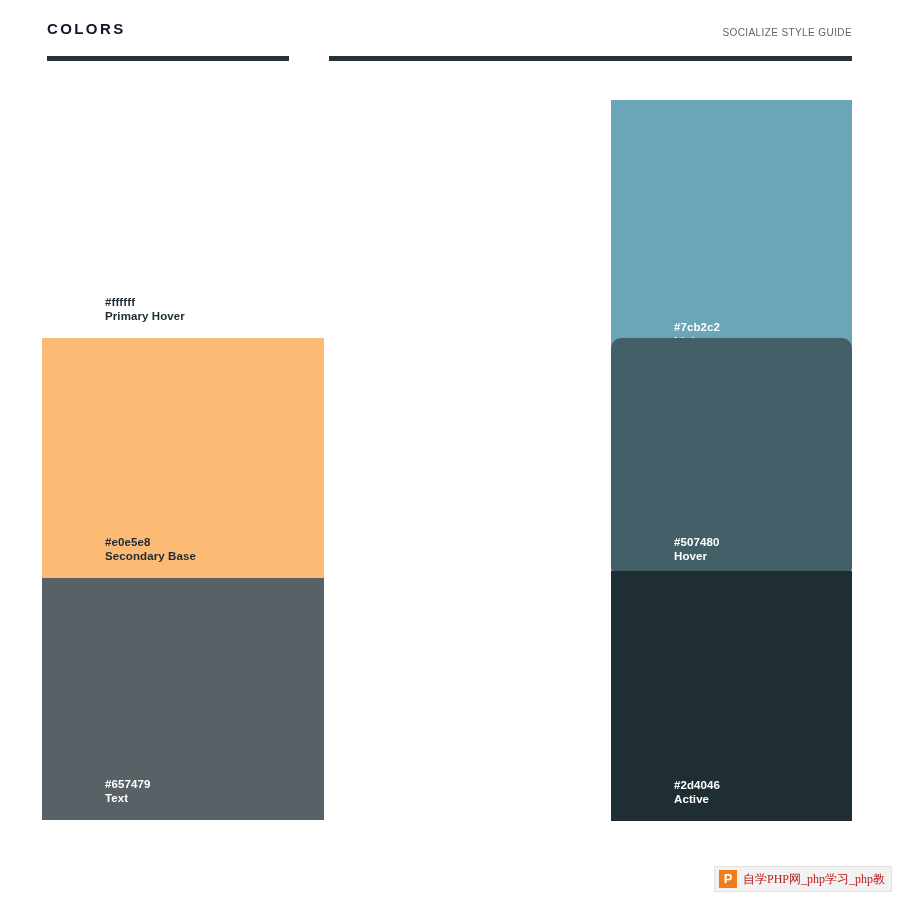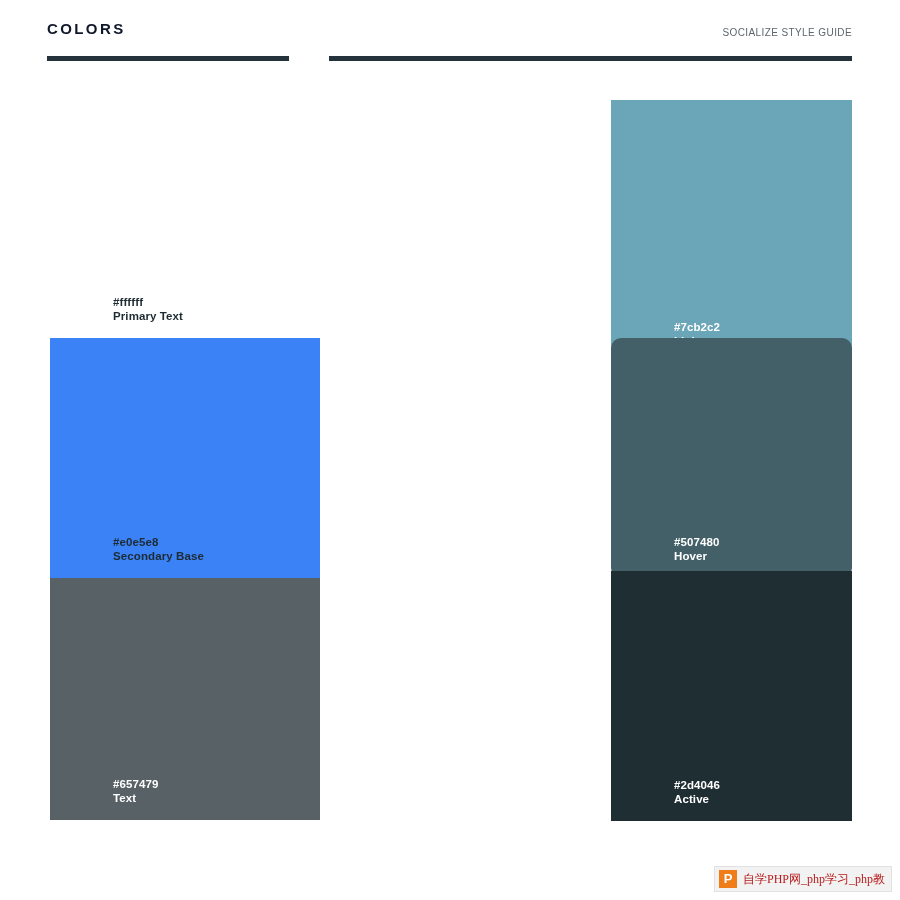--- a/index.html
+++ b/index.html
@@ -68,21 +68,21 @@
   .columns {
     position: absolute;
     left: 0;
     top: 0;
     width: 900px;
     height: 900px;
   }
   .column {
     position: absolute;
   }
-  .col-1 { left: 50px; top: 100px;  width: 270px; height: 720px; }
+  .col-1 { left: 42px; top: 100px;  width: 270px; height: 720px; padding-left: 12px; }
   .col-2 { left: 329px; top: 100px; width: 241px; height: 720px; }
   .col-3 { left: 611px; top: 100px; width: 241px; height: 720px; }
 
   .swatch {
     position: absolute;
     left: 0;
     width: 100%;
     box-sizing: border-box;
   }
   .swatch-label {
@@ -163,25 +163,25 @@
     <div class="rule rule-right" style="background: rgb(35, 50, 59);"></div>
   </div>
 
   <div class="columns">
 
     <div class="column col-1">
 
       <div class="swatch c1-s1" style="background: rgb(255, 255, 255);">
         <div class="swatch-label" style="color: rgb(29, 43, 51);">
           <span class="hex">#ffffff</span>
-          <span class="name">Primary Text</span>
-        </div>
-      </div>
-
-      <div class="swatch c1-s2" style="background: #3b82f6;">
+          <span class="name">Primary Hover</span>
+        </div>
+      </div>
+
+      <div class="swatch c1-s2" style="background: #fdba74;">
         <div class="swatch-label" style="color: rgb(29, 43, 51);">
           <span class="hex">#e0e5e8</span>
           <span class="name">Secondary Base</span>
         </div>
       </div>
 
       <div class="swatch c1-s3" style="background: rgb(88, 97, 102); text-decoration: underline;">
         <div class="swatch-label" style="color: rgb(255, 255, 255);">
           <span class="hex">#657479</span>
           <span class="name">Text</span>

